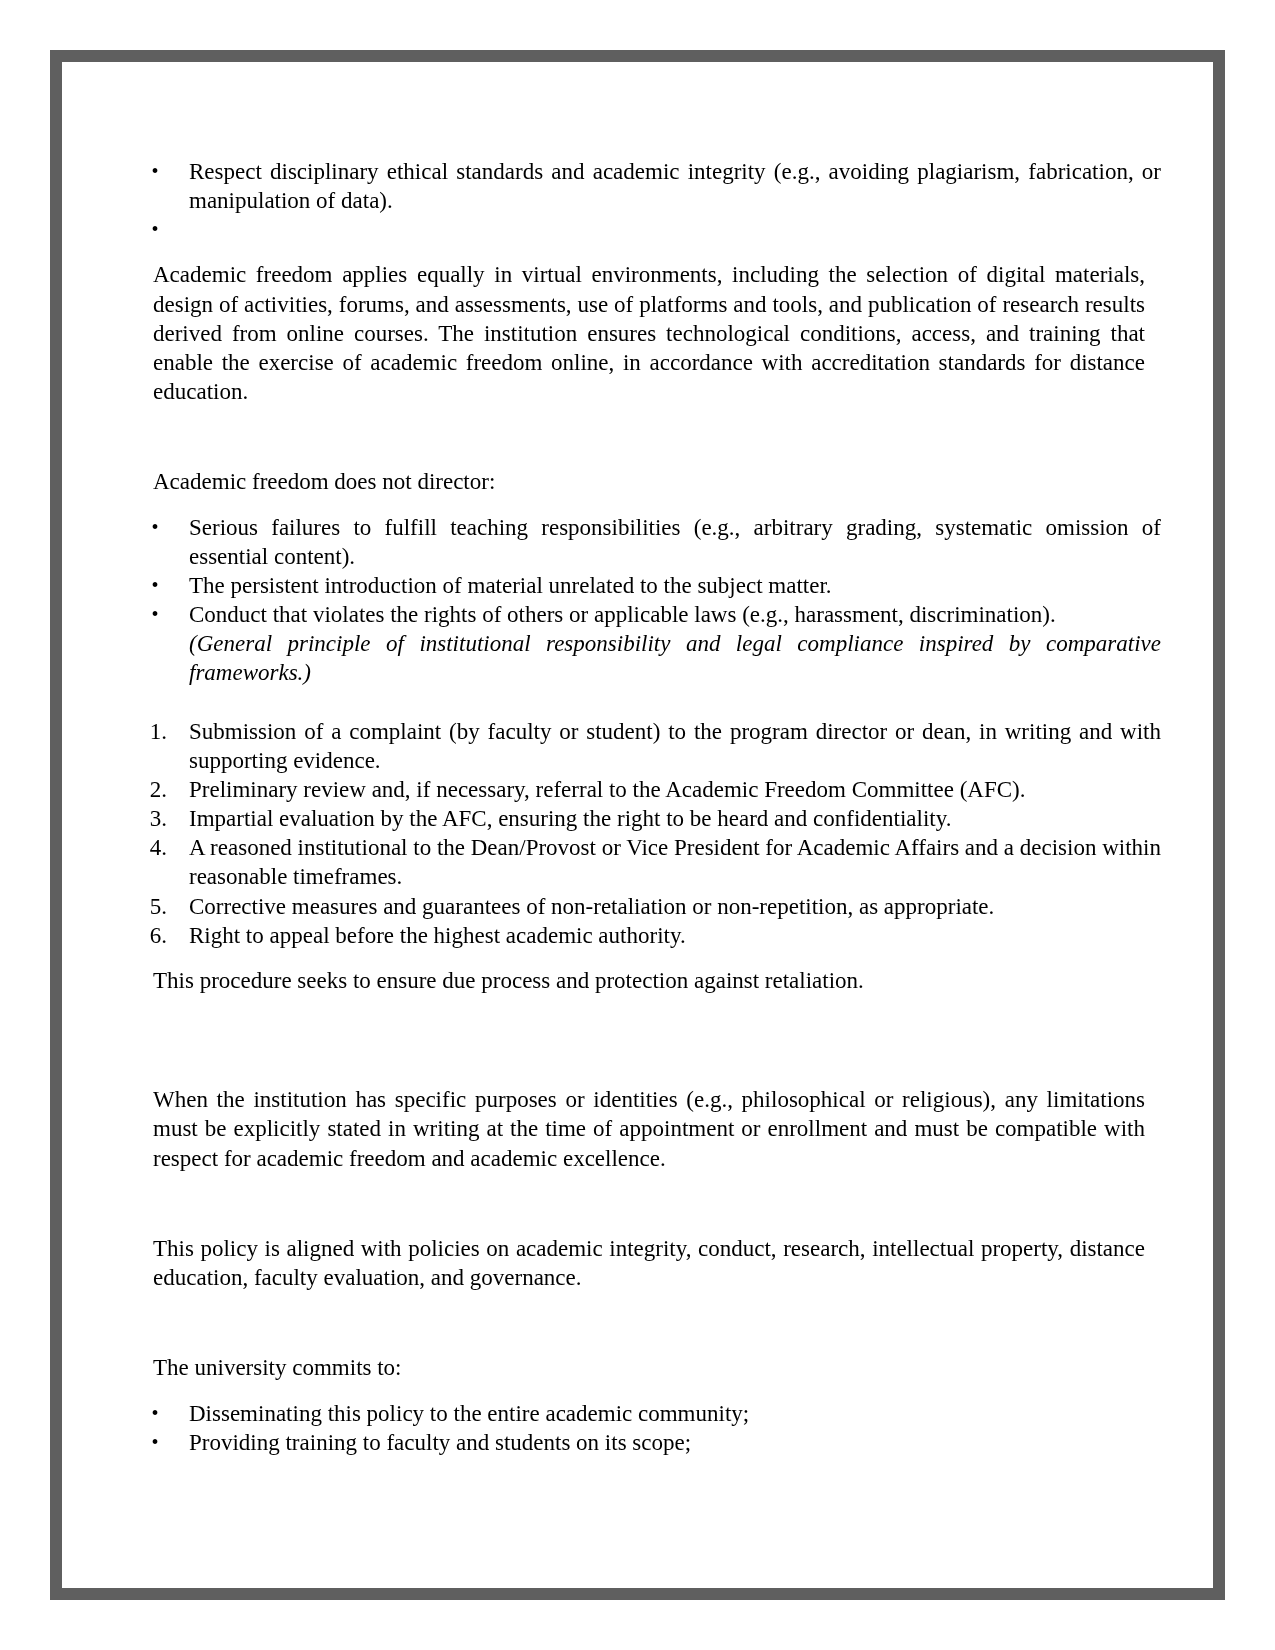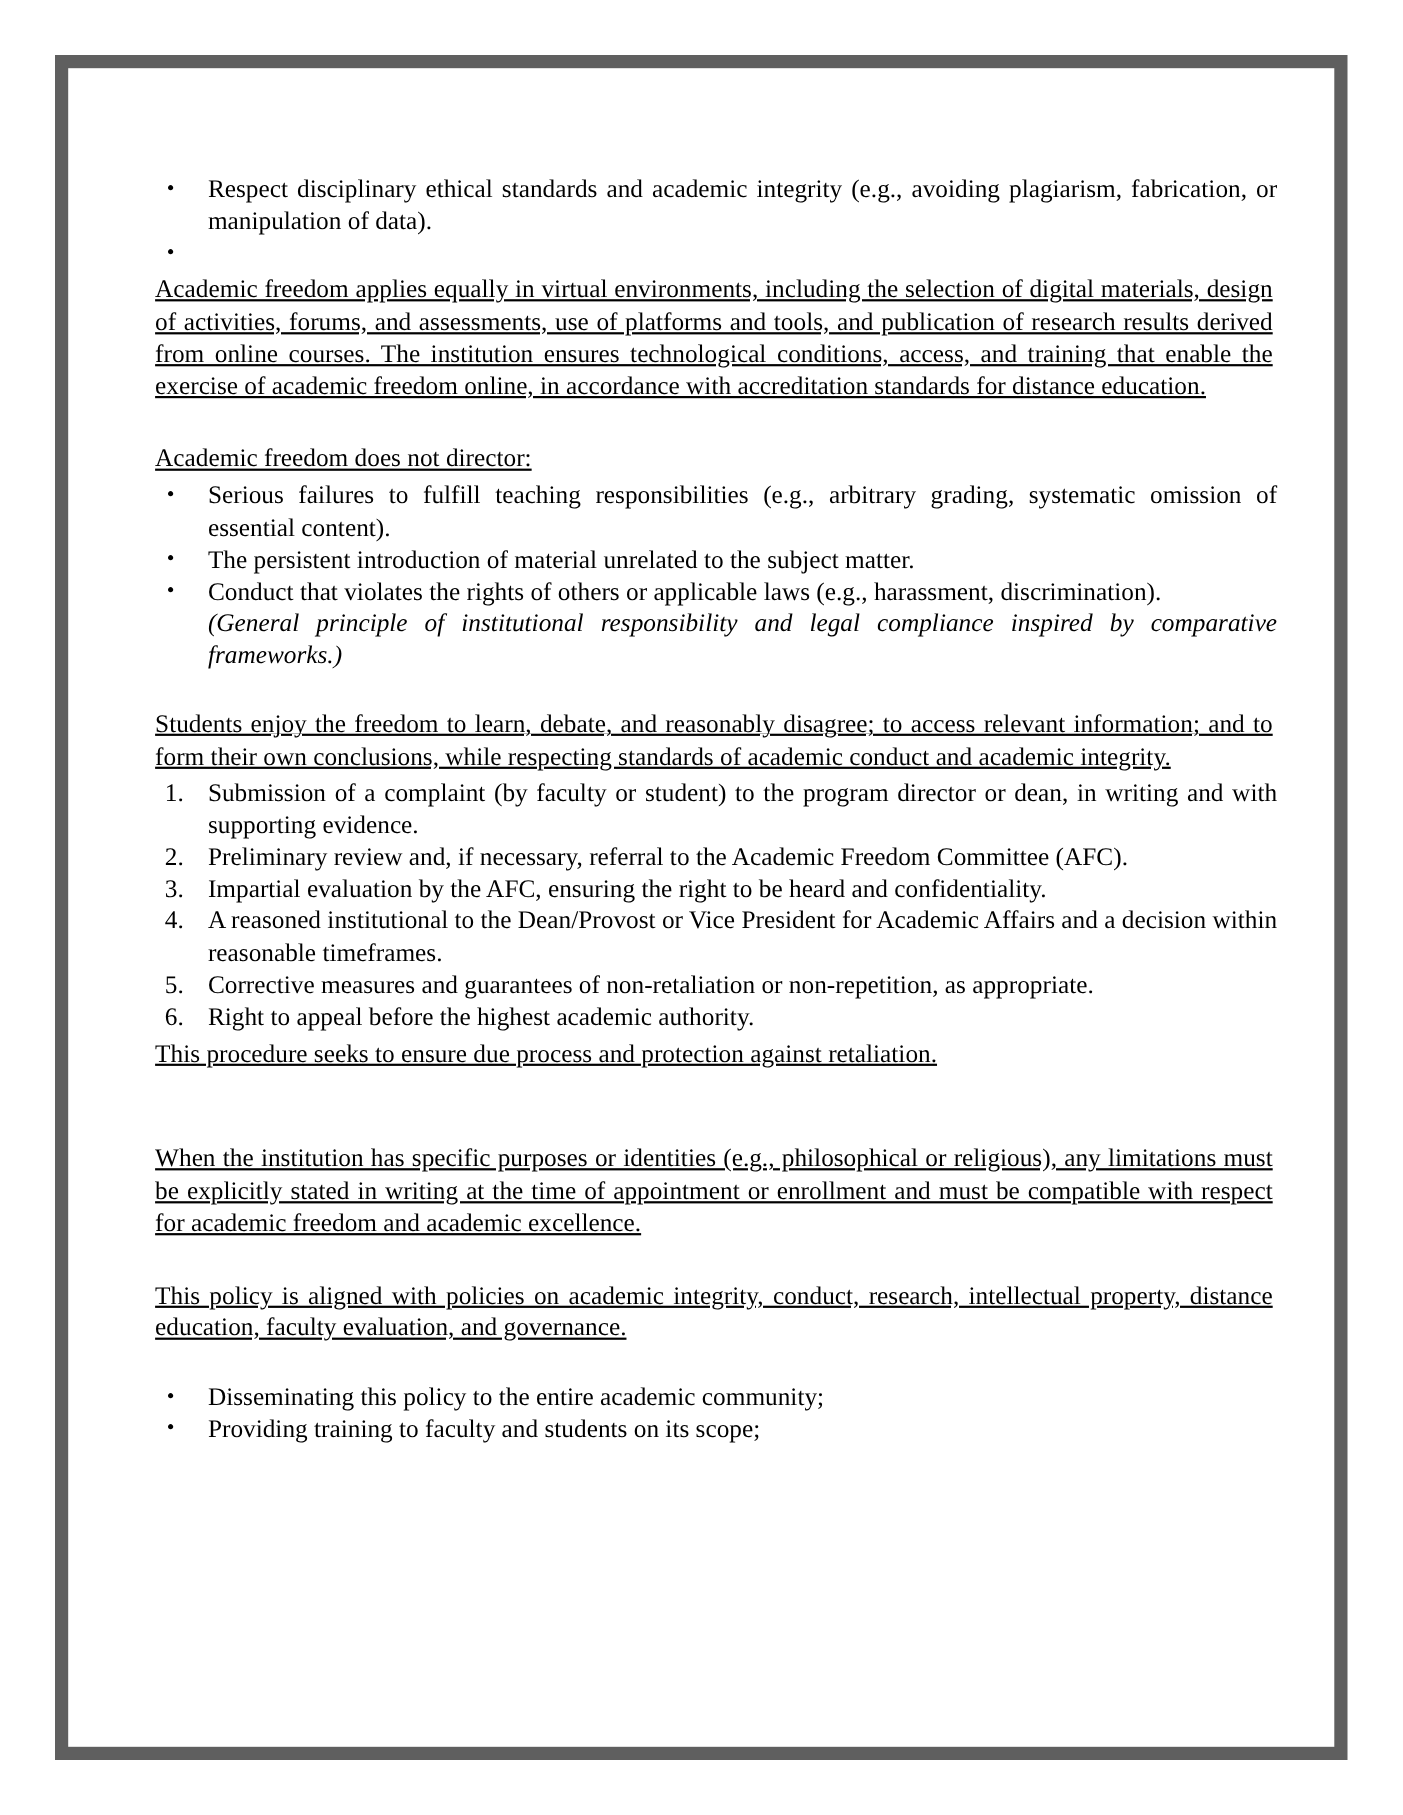--- a/index.html
+++ b/index.html
@@ -6,21 +6,21 @@
   body { width: 1275px; height: 1650px; position: relative; overflow: hidden; }
   .frame {
     position: absolute; left: 50px; top: 50px; width: 1175px; height: 1550px;
     box-sizing: border-box; border: 12px solid #5f5f5f; background: #ffffff;
   }
   .page {
     position: absolute; left: 137px; top: 157px; width: 1024px;
     font-family: "Liberation Serif", "DejaVu Serif", serif;
     font-size: 23px; line-height: 29.15px; color: #000000;
   }
-  p { margin: 4px; text-align: justify; text-decoration: underline; }
+  p { margin: 16px; text-align: justify; }
   .gap { height: 29.15px; }
   ul, ol { margin: 0; padding: 0; list-style: none; }
   li { position: relative; padding-left: 52px; text-align: justify; }
   li .marker { position: absolute; left: 0; width: 36px; text-align: center; }
   ul li .marker { left: 4px; width: 28px; font-size: 20px; }
   ol li .marker { text-align: right; width: 30px; left: 0; }
   .note { font-style: italic; display: block; }
 </style>
 </head>
 <body>
@@ -57,21 +57,20 @@
     </li>
     <li>
       <span class="marker">•</span>
       <span>Conduct that violates the rights of others or applicable laws (e.g., harassment, discrimination).</span>
       <span class="note">(General principle of institutional responsibility and legal compliance inspired by comparative frameworks.)</span>
     </li>
   </ul>
 
   <div class="gap"></div>
 
-  <p>Students enjoy the freedom to learn, debate, and reasonably disagree; to access relevant information; and to form their own conclusions, while respecting standards of academic conduct and academic integrity.</p>
   <ol>
     <li>
       <span class="marker">1.</span>
       <span>Submission of a complaint (by faculty or student) to the program director or dean, in writing and with supporting evidence.</span>
     </li>
     <li>
       <span class="marker">2.</span>
       <span>Preliminary review and, if necessary, referral to the Academic Freedom Committee (AFC).</span>
     </li>
     <li>
@@ -99,20 +98,21 @@
   <div class="gap"></div>
 
   <p>When the institution has specific purposes or identities (e.g., philosophical or religious), any limitations must be explicitly stated in writing at the time of appointment or enrollment and must be compatible with respect for academic freedom and academic excellence.</p>
 
   <div class="gap"></div>
 
   <p>This policy is aligned with policies on academic integrity, conduct, research, intellectual property, distance education, faculty evaluation, and governance.</p>
 
   <div class="gap"></div>
 
+  <p>The university commits to:</p>
   <ul>
     <li>
       <span class="marker">•</span>
       <span>Disseminating this policy to the entire academic community;</span>
     </li>
     <li>
       <span class="marker">•</span>
       <span>Providing training to faculty and students on its scope;</span>
     </li>
   </ul>

